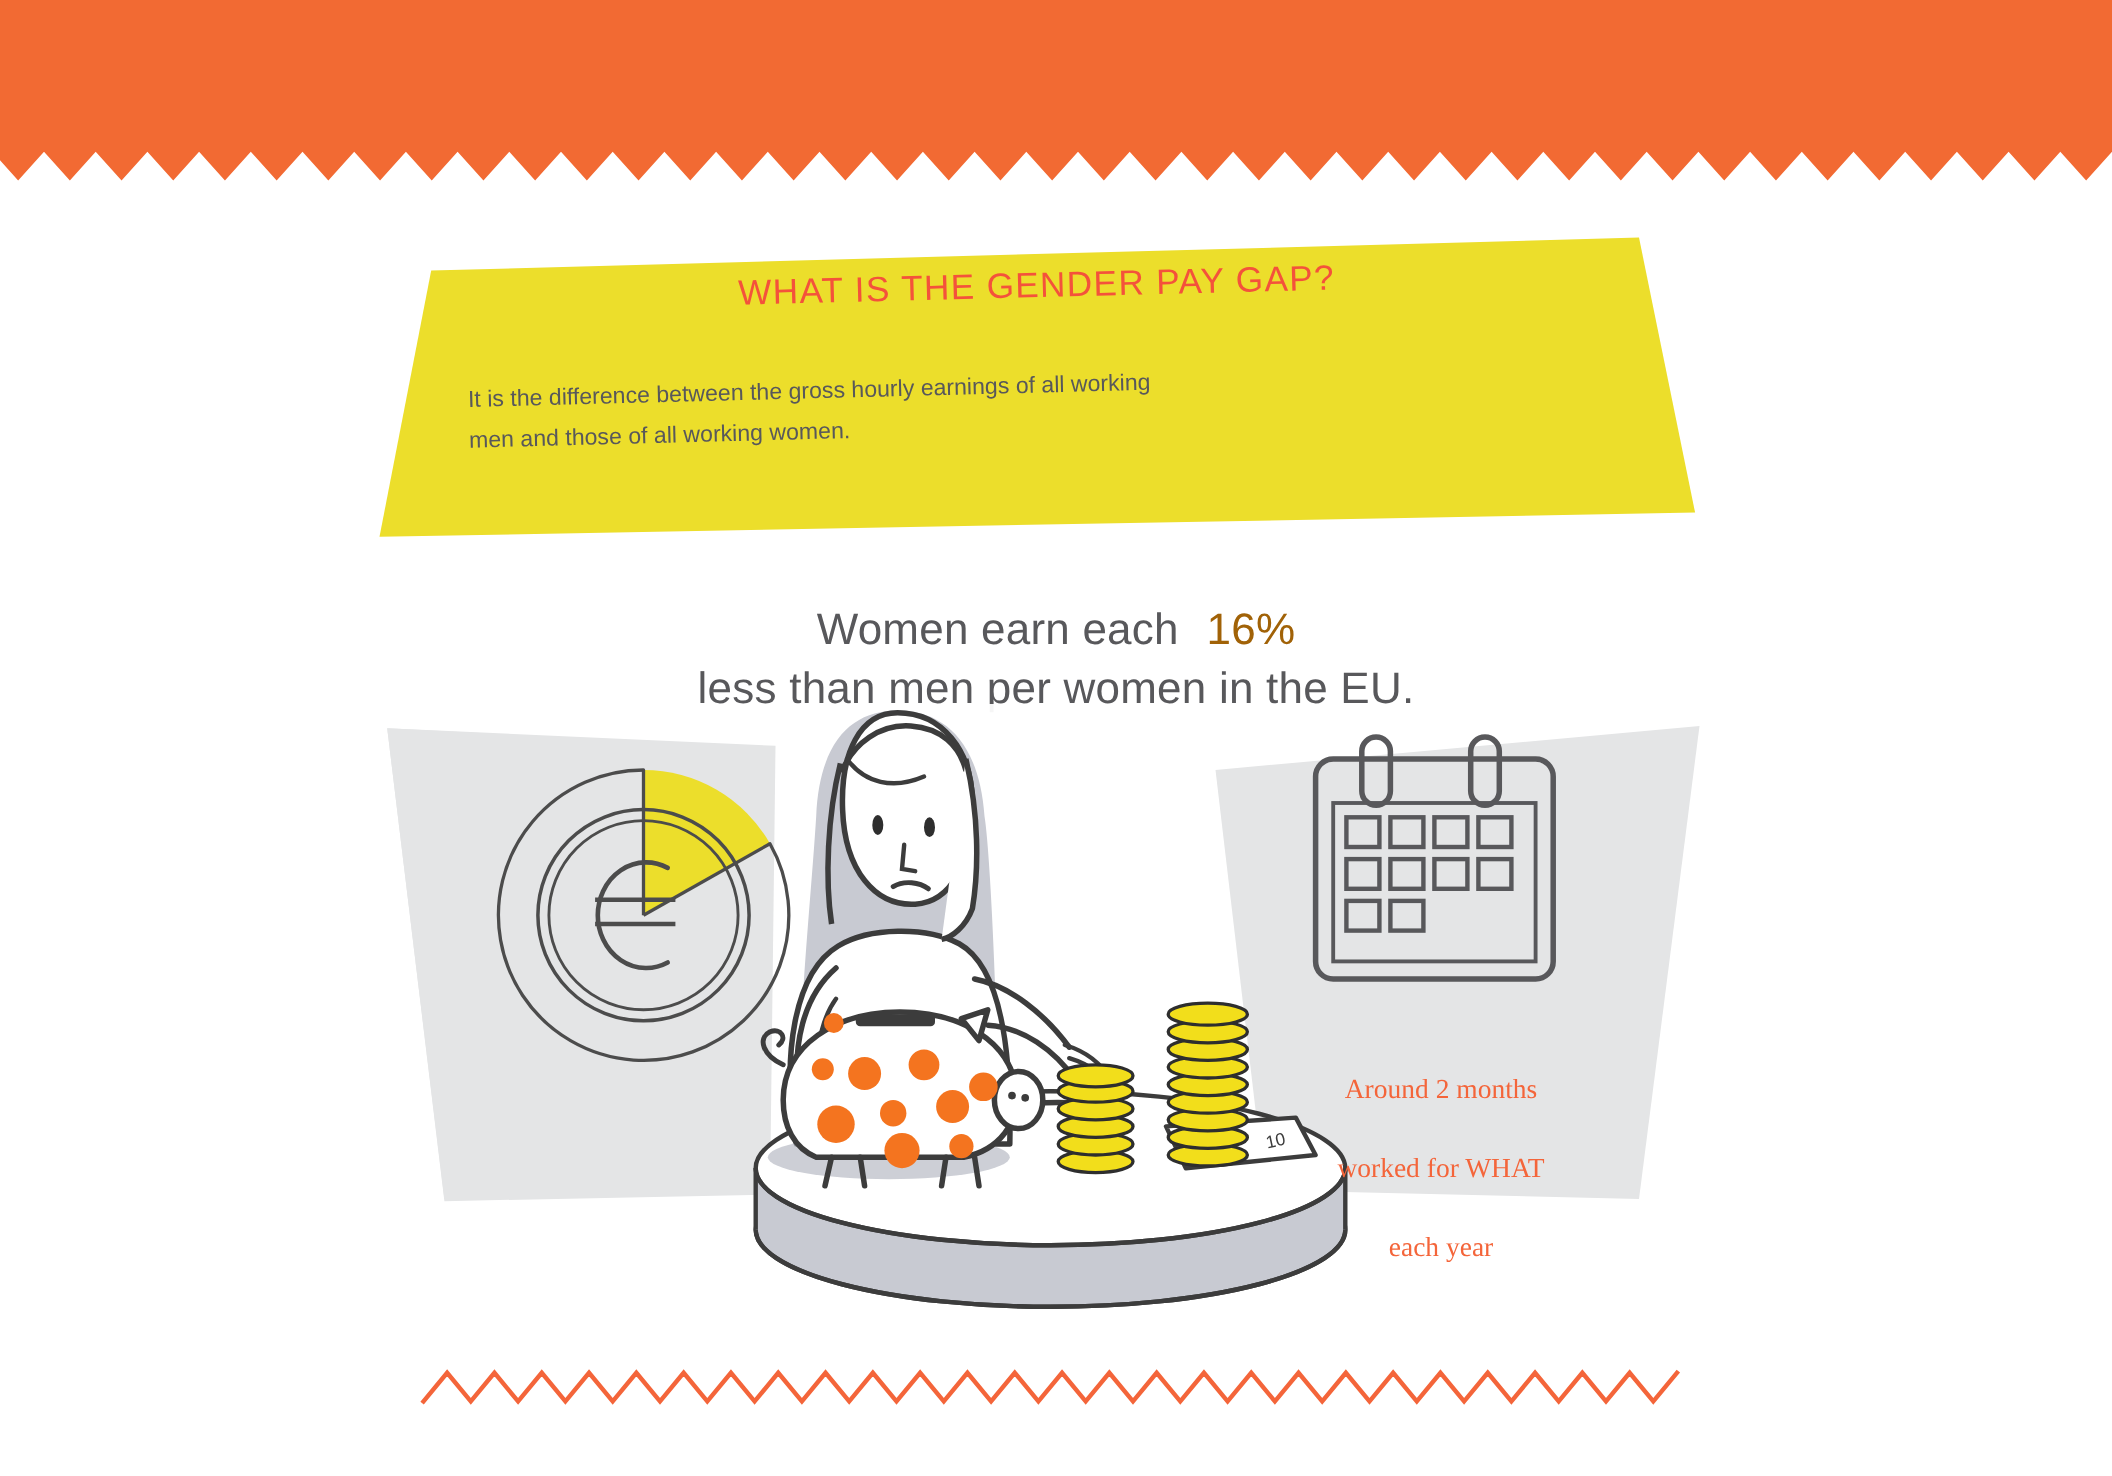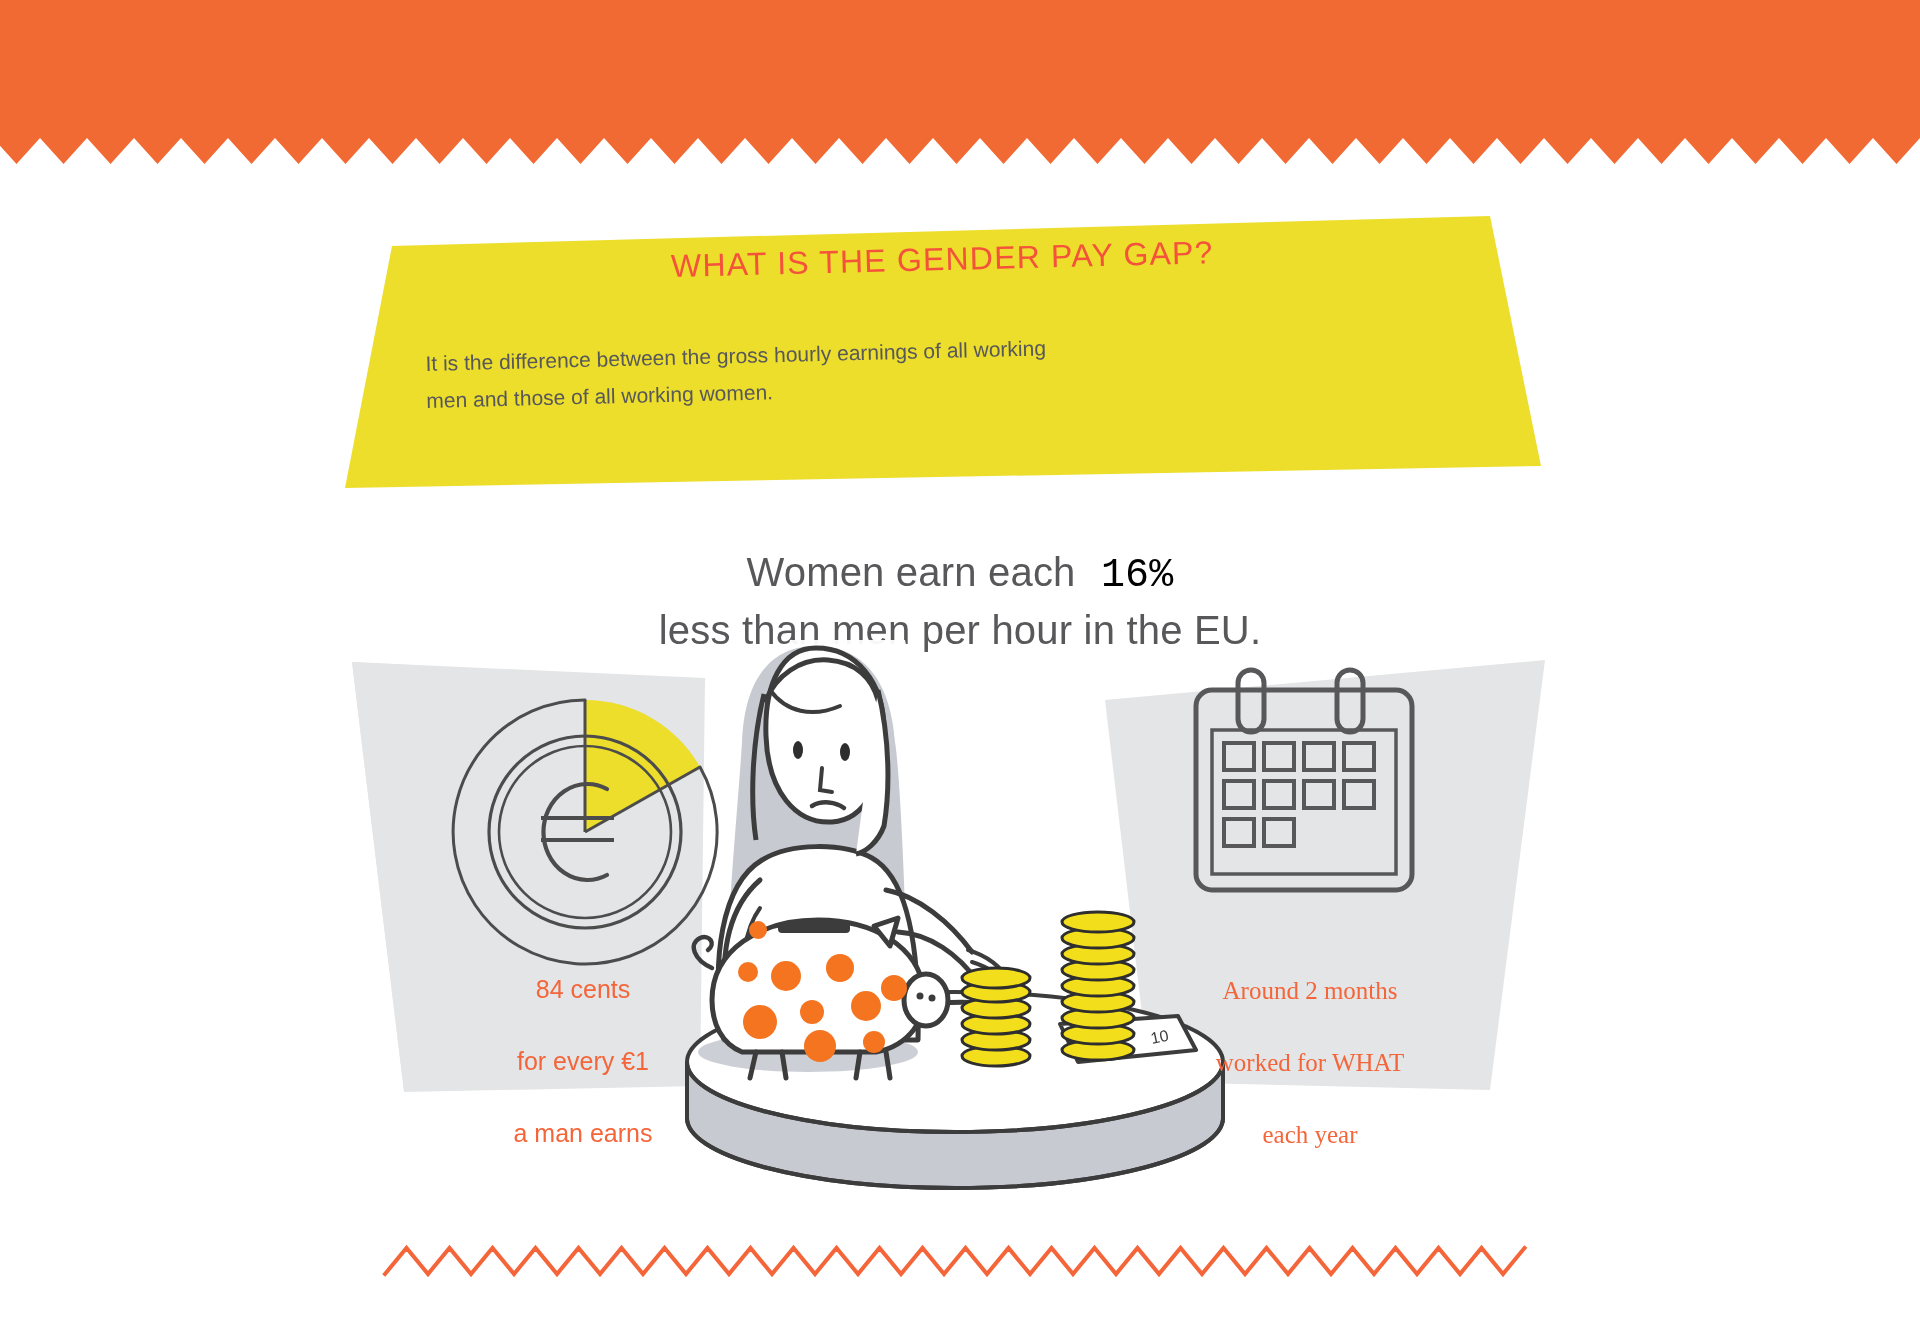--- a/index.html
+++ b/index.html
@@ -90,23 +90,23 @@
     <div class="card-title" style="color: rgb(244, 82, 59);">WHAT IS THE GENDER PAY GAP?</div>
     <div class="card-body" style="color: rgb(88, 88, 91);">
       <div>It is the difference between the gross hourly earnings of all working</div>
       <div>men and those of all working women.</div>
     </div>
   </div>
 
   <div class="abs" id="headline" style="color: rgb(88, 88, 91);">
     <div>
       <span>Women earn each</span>
-      <span class="accent" style="margin-left: 14px; color: #000000; font-family: Liberation Mono, monospace;">16%</span>
+      <span class="accent" style="margin-left: 14px; color: #a16207;">16%</span>
     </div>
-    <div>less than men per hour in the EU.</div>
+    <div>less than men per women in the EU.</div>
   </div>
 
   <svg class="abs" id="panels" viewBox="0 0 1920 1342">
 
     <polygon points="352,662 700,680 698,1084 404,1090" fill="#E4E5E6"></polygon>
 
     <polygon points="352,662 705,678 700,1086 404,1092" fill="#E4E5E6"></polygon>
 
     <polygon points="1105,700 1545,660 1490,1090 1150,1082" fill="#E4E5E6"></polygon>
 
@@ -250,25 +250,20 @@
         <ellipse cx="1098" cy="1002" rx="36" ry="10" fill="#F2DE1B" stroke="#2E2E2E" stroke-width="3"></ellipse>
         <ellipse cx="1098" cy="986" rx="36" ry="10" fill="#F2DE1B" stroke="#2E2E2E" stroke-width="3"></ellipse>
         <ellipse cx="1098" cy="970" rx="36" ry="10" fill="#F2DE1B" stroke="#2E2E2E" stroke-width="3"></ellipse>
         <ellipse cx="1098" cy="954" rx="36" ry="10" fill="#F2DE1B" stroke="#2E2E2E" stroke-width="3"></ellipse>
         <ellipse cx="1098" cy="938" rx="36" ry="10" fill="#F2DE1B" stroke="#2E2E2E" stroke-width="3"></ellipse>
         <ellipse cx="1098" cy="922" rx="36" ry="10" fill="#F2DE1B" stroke="#2E2E2E" stroke-width="3"></ellipse>
       </g>
     </g>
   </svg>
 
-  <div class="panel-caption" id="caption-left" style="color: rgb(244, 101, 58);">
-    <div>84 cents</div>
-    <div>for every €1</div>
-    <div>a man earns</div>
-  </div>
   <div class="panel-caption" id="caption-right" style="color: rgb(244, 101, 58); font-family: Liberation Serif, serif;">
     <div>Around 2 months</div>
     <div>worked for WHAT</div>
     <div>each year</div>
   </div>
 
   <svg class="abs" id="bottom-zig" viewBox="0 0 1920 80">
     <polyline id="bottom-zig-line" points="385.0,44 406.5,18 428.0,44 449.5,18 471.0,44 492.5,18 514.0,44 535.5,18 557.0,44 578.5,18 600.0,44 621.5,18 643.0,44 664.5,18 686.0,44 707.5,18 729.0,44 750.5,18 772.0,44 793.5,18 815.0,44 836.5,18 858.0,44 879.5,18 901.0,44 922.5,18 944.0,44 965.5,18 987.0,44 1008.5,18 1030.0,44 1051.5,18 1073.0,44 1094.5,18 1116.0,44 1137.5,18 1159.0,44 1180.5,18 1202.0,44 1223.5,18 1245.0,44 1266.5,18 1288.0,44 1309.5,18 1331.0,44 1352.5,18 1374.0,44 1395.5,18 1417.0,44 1438.5,18 1460.0,44 1481.5,18 1503.0,44 1524.5,18" fill="none" stroke-linejoin="miter" stroke-linecap="square" stroke="#F4653A" stroke-width="4"></polyline>
   </svg>
 

